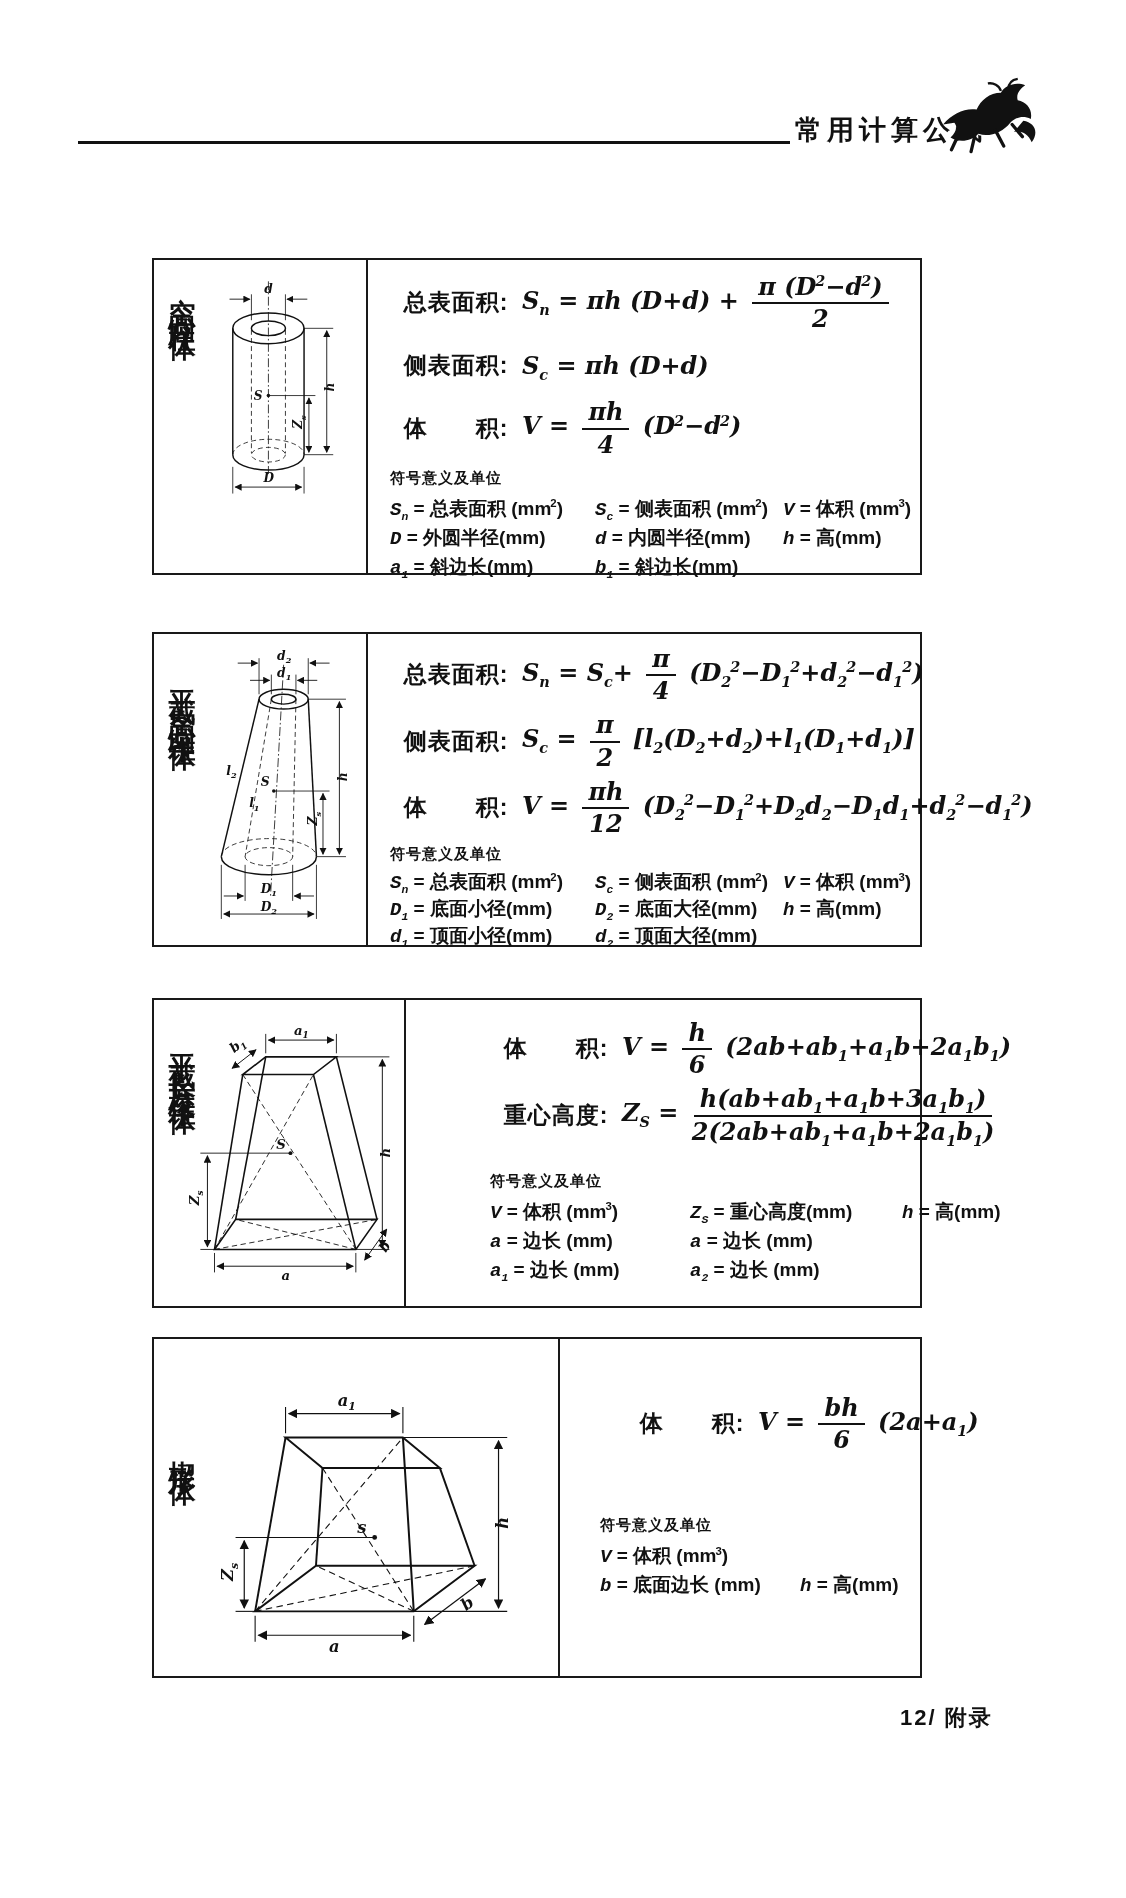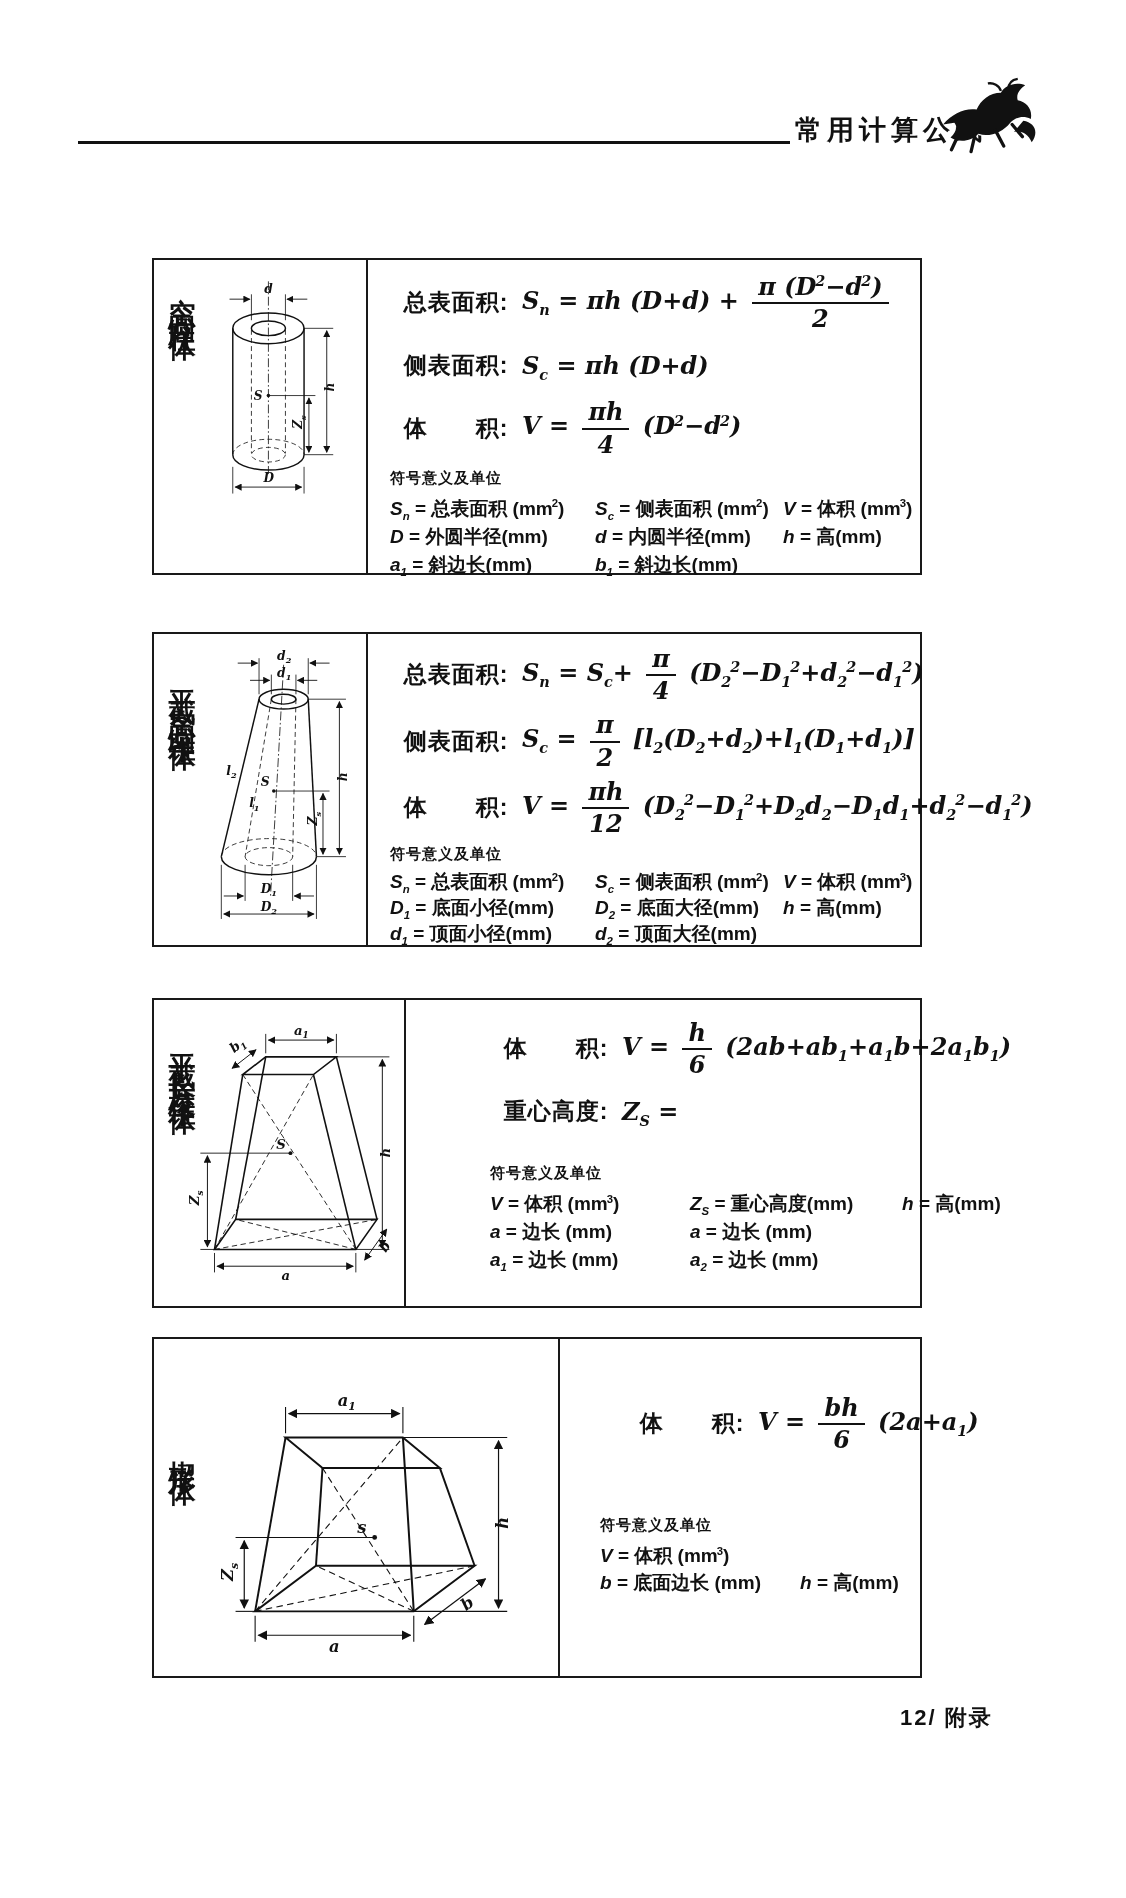--- a/index.html
+++ b/index.html
@@ -55,21 +55,21 @@
   .frac .num{display:block;padding:0 6px 3px;border-bottom:2.5px solid #111;}
   .frac .den{display:block;padding-top:2px;}
   
   .sym-title{font-weight:bold;font-size:15px;margin:12px 0 7px;letter-spacing:1px;font-family:Liberation Serif, serif;}
   .p2 .sym-title{margin:6px 0 5px;}
   .p4 .sym-title{margin:64px 0 7px;}
   .sym-row{display:flex;font-size:19px;font-weight:bold;line-height:28px;white-space:nowrap;}
   .p2 .sym-row{line-height:26px;}
   .p4 .sym-row{line-height:27px;}
   .sym-cell{flex:none;}
-  .sym-cell .var{font-family:Liberation Sans, sans-serif;font-style:italic;font-weight:bold;margin-top:22px;}
+  .sym-cell .var{font-family:Liberation Mono, monospace;font-style:italic;font-weight:bold;margin-top:22px;}
   .p1 .c0,.p2 .c0{width:205px;} .p1 .c1,.p2 .c1{width:188px;}
   .p3 .c0{width:200px;} .p3 .c1{width:212px;}
   .p4 .c0{width:200px;}
   .cl{flex:1;}
   
   .shape{stroke:#111;stroke-width:1.8;fill:none;}
   .thin{stroke:#111;stroke-width:1;fill:none;}
   .dash{stroke-dasharray:6 4;}
   .dashdot{stroke-dasharray:11 3 2 3;}
   .dim{stroke:#111;stroke-width:1.1;fill:none;marker-start:url(#arr);marker-end:url(#arr);}
@@ -314,21 +314,24 @@
   <div class="panel-right">
     <div class="eq">
       <span class="eq-label">体　　积:</span>
       <span class="eq-math">V = <span class="frac">
             <span class="num">h</span>
             <span class="den">6</span>
           </span> (2ab+ab<sub>1</sub>+a<sub>1</sub>b+2a<sub>1</sub>b<sub>1</sub>)</span>
     </div>
     <div class="eq" style="margin-bottom:28px;">
       <span class="eq-label">重心高度:</span>
-      <span class="eq-math">Z<sub>S</sub> = </span>
+      <span class="eq-math">Z<sub>S</sub> = <span class="frac">
+            <span class="num">h(ab+ab<sub>1</sub>+a<sub>1</sub>b+3a<sub>1</sub>b<sub>1</sub>)</span>
+            <span class="den">2(2ab+ab<sub>1</sub>+a<sub>1</sub>b+2a<sub>1</sub>b<sub>1</sub>)</span>
+          </span></span>
     </div>
     <div class="sym-title">符号意义及单位</div>
     <div class="sym-row">
       <span class="sym-cell c0"><i class="var">V</i> = 体积 (mm<sup>3</sup>)</span>
       <span class="sym-cell c1"><i class="var">Z<sub>S</sub></i> = 重心高度(mm)</span>
       <span class="sym-cell cl"><i class="var">h</i> = 高(mm)</span>
     </div>
     <div class="sym-row">
       <span class="sym-cell c0"><i class="var">a</i> = 边长 (mm)</span>
       <span class="sym-cell c1"><i class="var">a</i> = 边长 (mm)</span>

